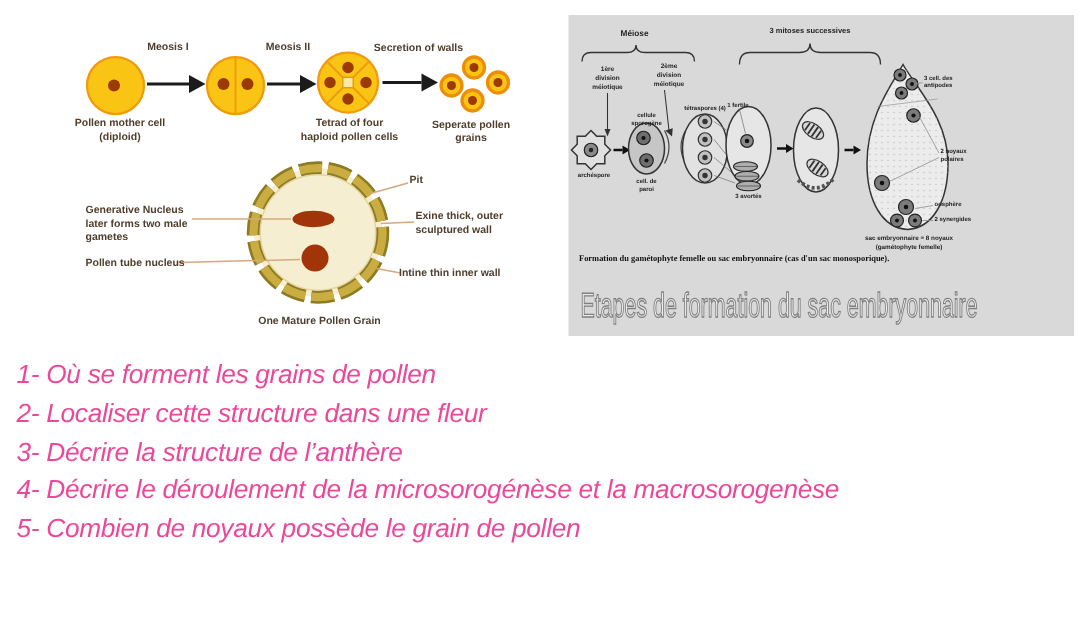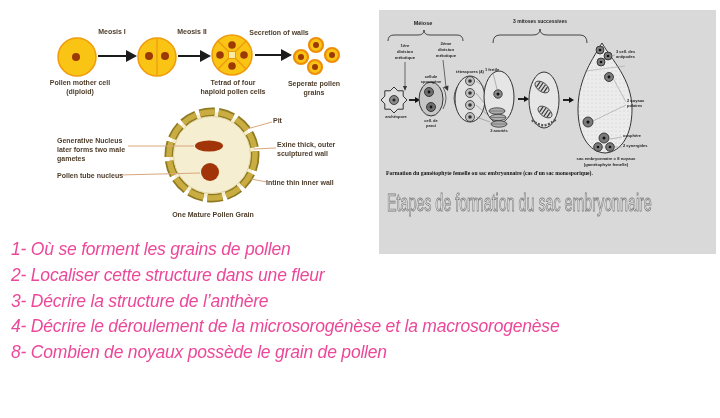--- a/index.html
+++ b/index.html
@@ -4,21 +4,21 @@
 <style>
   html,body{margin:0;padding:0;background:#fff;}
   .page{position:relative;width:720px;height:418px;background:#ffffff;overflow:hidden;
         font-family:"Liberation Sans",sans-serif;}
   
   .pollen-svg{position:absolute;left:0;top:0;}
   .plbl{position:absolute;font-weight:bold;font-size:7px;line-height:1.3;color:#4E3D2B;
         text-align:center;white-space:pre-line;}
   .plbl.la{text-align:left;}
   
-  .panel{position:absolute;left:379px;top:10px;width:337px;height:244px;background:#D9D9D9;text-decoration:underline;}
+  .panel{position:absolute;left:379px;top:10px;width:337px;height:214px;background:#D9D9D9;text-decoration:underline;}
   .panel svg{position:absolute;left:0;top:0;}
   .glbl{position:absolute;font-size:4.3px;font-weight:bold;line-height:1.35;color:#1f1f1f;
         text-align:center;white-space:pre-line;}
   .glbl.la{text-align:left;}
   .sac-cap{position:absolute;left:7px;top:160px;font-family:"Liberation Serif",serif;
            font-weight:bold;font-size:5.8px;color:#111;white-space:nowrap;
            transform:scaleX(0.97);transform-origin:left top;}
   .sac-title{position:absolute;left:8px;top:180px;font-size:23px;color:#EDEDED;
              -webkit-text-stroke:0.9px #7F7F7F;white-space:nowrap;
              transform:scaleX(0.62);transform-origin:left top;}
@@ -270,16 +270,16 @@
 (gamétophyte femelle)</div>
     <div class="sac-cap">Formation du gamétophyte femelle ou sac embryonnaire (cas d'un sac monosporique).</div>
     <div class="sac-title">Etapes de formation du sac embryonnaire</div>
   </div>
 
   <div class="questions">
     <p>1- Où se forment les grains de pollen</p>
     <p>2- Localiser cette structure dans une fleur</p>
     <p>3- Décrire la structure de l’anthère</p>
     <p>4- Décrire le déroulement de la microsorogénèse et la macrosorogenèse</p>
-    <p>8- Combien de noyaux possède le grain de pollen</p>
+    <p>5- Combien de noyaux possède le grain de pollen</p>
   </div>
 
 </div>
 
 </body></html>

